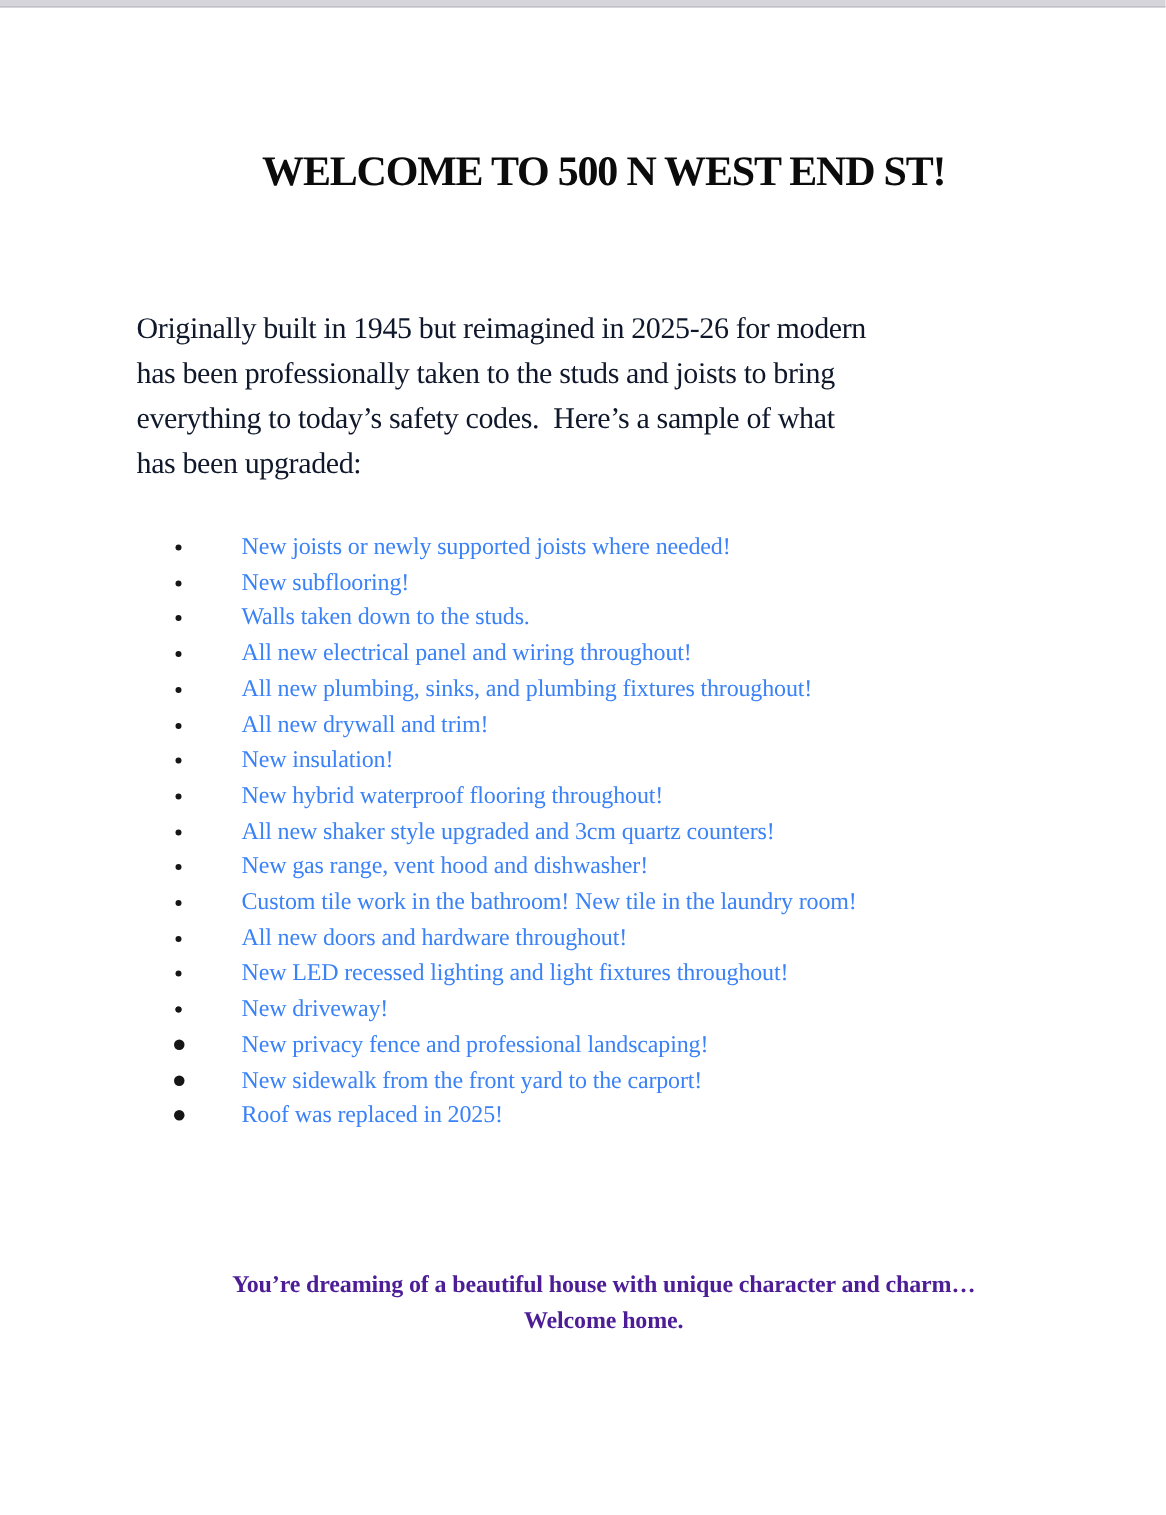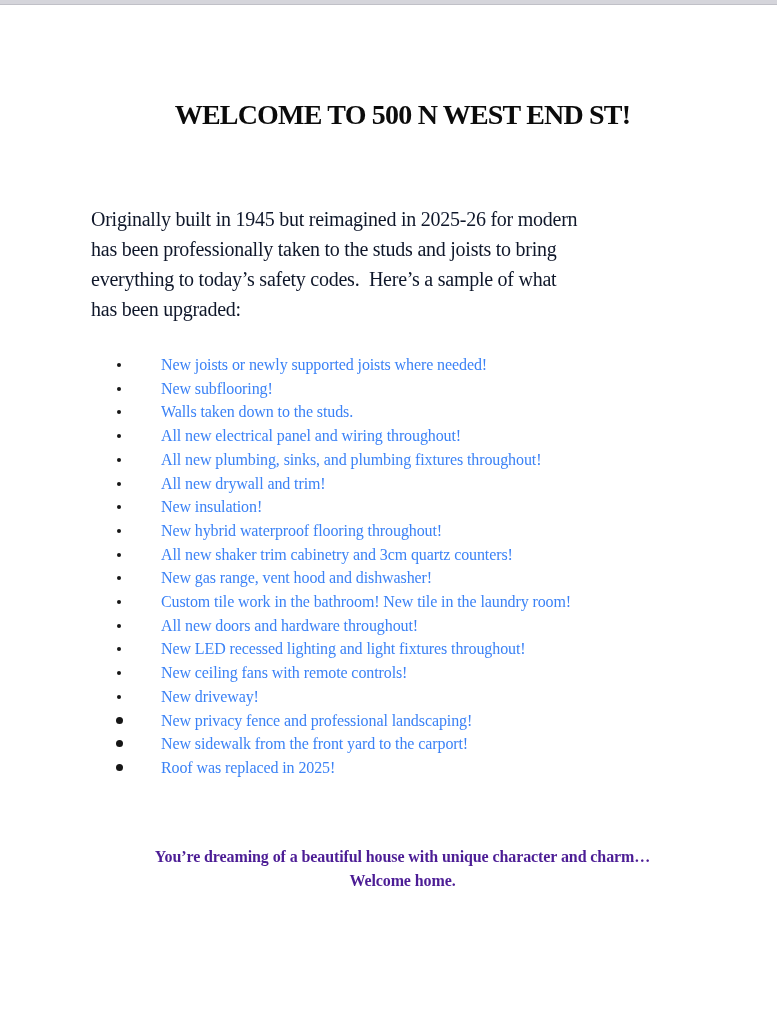--- a/index.html
+++ b/index.html
@@ -119,26 +119,26 @@
 
   <ul class="upgrades">
     <li><span class="dot"></span><span>New joists or newly supported joists where needed!</span></li>
     <li><span class="dot"></span><span>New subflooring!</span></li>
     <li><span class="dot"></span><span>Walls taken down to the studs.</span></li>
     <li><span class="dot"></span><span>All new electrical panel and wiring throughout!</span></li>
     <li><span class="dot"></span><span>All new plumbing, sinks, and plumbing fixtures throughout!</span></li>
     <li><span class="dot"></span><span>All new drywall and trim!</span></li>
     <li><span class="dot"></span><span>New insulation!</span></li>
     <li><span class="dot"></span><span>New hybrid waterproof flooring throughout!</span></li>
-    <li><span class="dot"></span><span>All new shaker trim cabinetry and 3cm quartz counters!</span></li>
+    <li><span class="dot"></span><span>All new shaker style upgraded and 3cm quartz counters!</span></li>
     <li><span class="dot"></span><span>New gas range, vent hood and dishwasher!</span></li>
     <li><span class="dot"></span><span>Custom tile work in the bathroom! New tile in the laundry room!</span></li>
     <li><span class="dot"></span><span>All new doors and hardware throughout!</span></li>
     <li><span class="dot"></span><span>New LED recessed lighting and light fixtures throughout!</span></li>
-    <li><span class="dot"></span><span>New ceiling fans with remote controls!</span></li>
+    <li><span class="dot"></span></li>
     <li><span class="dot"></span><span>New driveway!</span></li>
     <li class="lg"><span class="dot"></span><span>New privacy fence and professional landscaping!</span></li>
     <li class="lg"><span class="dot"></span><span>New sidewalk from the front yard to the carport!</span></li>
     <li class="lg"><span class="dot"></span><span>Roof was replaced in 2025!</span></li>
   </ul>
 
   <div class="closing">
     <div class="closing-line">You’re dreaming of a beautiful house with unique character and charm…</div>
     <div class="closing-line">Welcome home.</div>
   </div>

